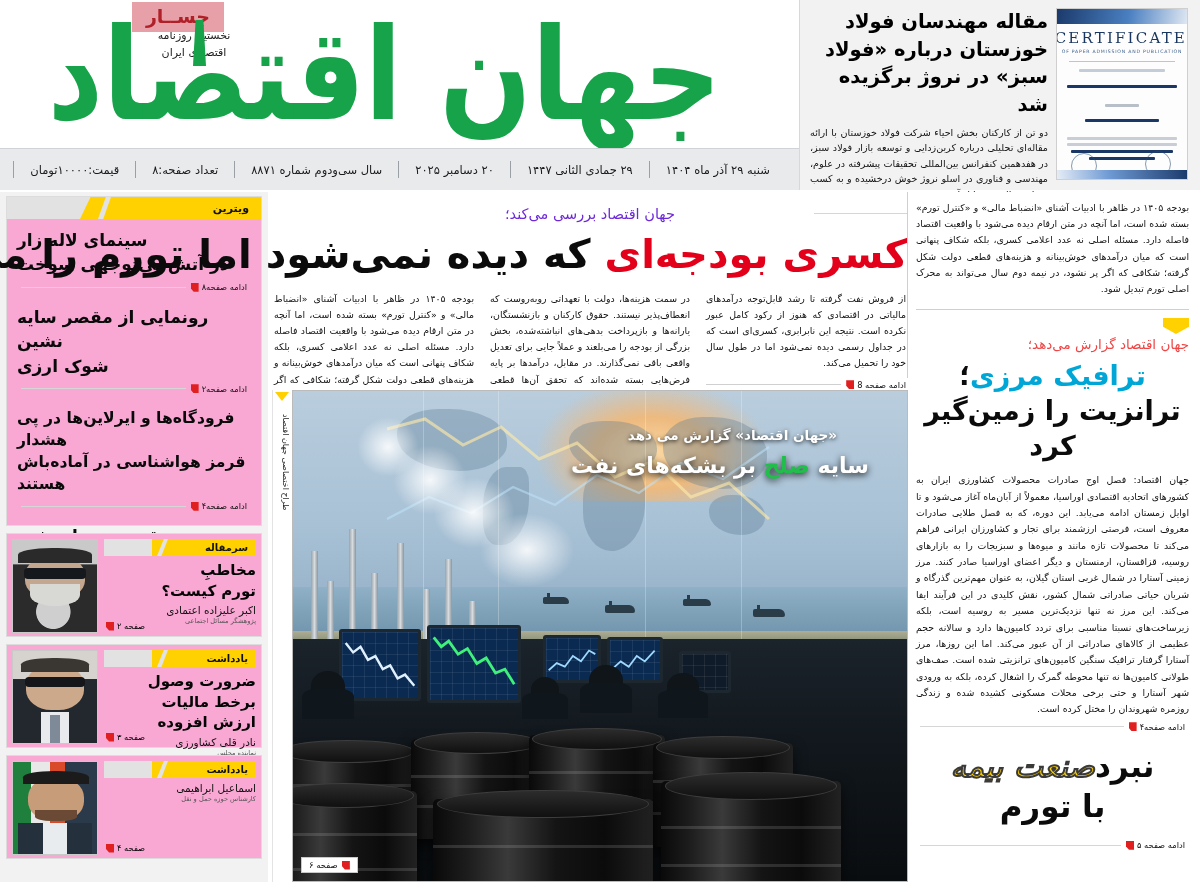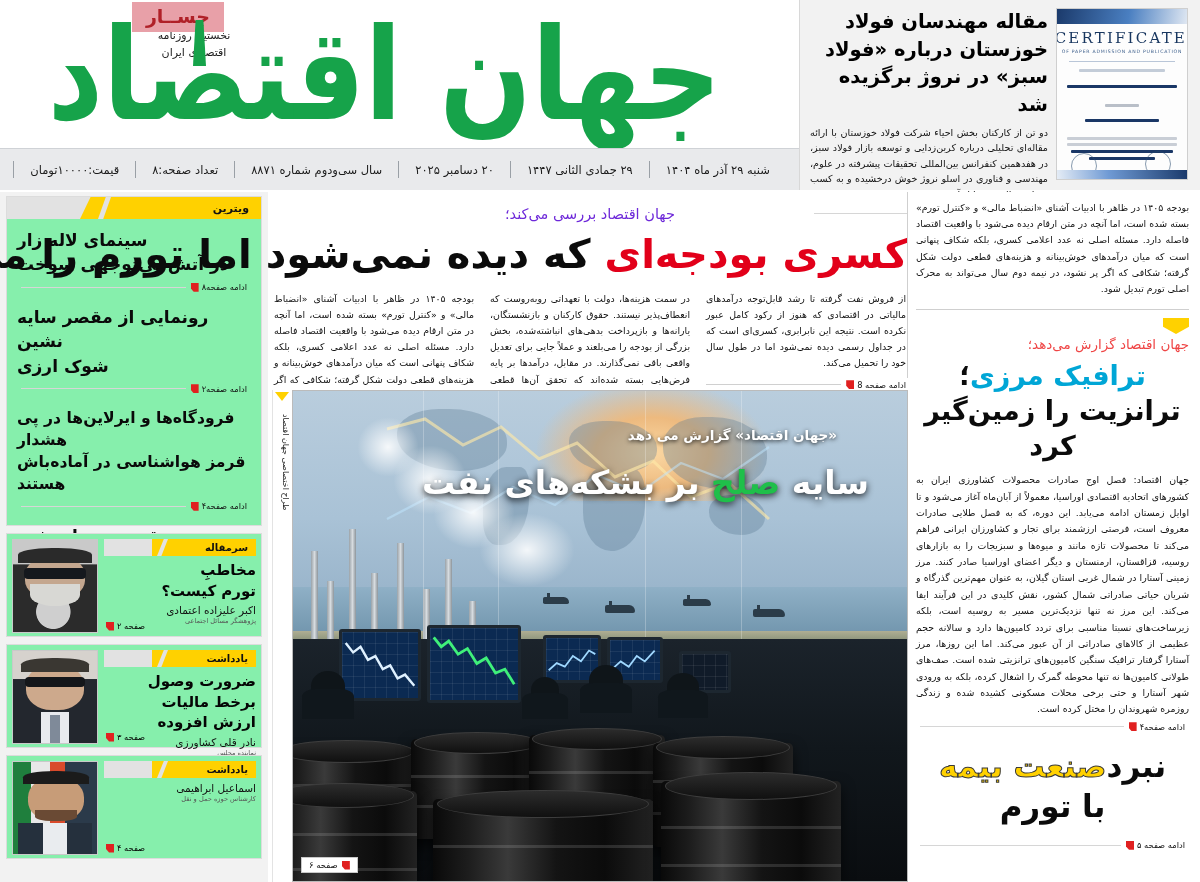--- a/index.html
+++ b/index.html
@@ -98,21 +98,21 @@
   .cert-img .stamp{
     position:absolute; width:26px; height:26px; border:1.5px solid #27496d;
     border-radius:50%; opacity:.55;
   }
 
   
   .leftcol{
     position:absolute; left:0; top:192px; width:268px; height:690px;
     background:#f2f2f2; padding:4px 6px 4px 6px;
   }
-  .panel{ background:#86efac; border:1px solid #dcdcdc; }
+  .panel{ background:#f9a8d4; border:1px solid #dcdcdc; }
 
   .vitrin{ height:330px; position:relative; }
   .ribbon{
     height:22px; background:#e2e2e2; position:relative; display:flex;
     align-items:center; justify-content:flex-start;
   }
   .ribbon .yellow{
     position:absolute; right:0; top:0; height:22px; width:170px; background:#ffd100;
   }
   .ribbon .yellow:after{
@@ -243,21 +243,21 @@
     background:linear-gradient(90deg,#090909 0%,#1d1d1d 16%,#3a3a3a 34%,#141414 56%,#0b0b0b 78%,#222 100%);
     box-shadow:0 6px 14px rgba(0,0,0,.65);}
   .barrel .top{ position:absolute; left:2%; right:2%; top:-7%; height:22%;
     border-radius:50%; background:linear-gradient(180deg,#2c2c2c,#101010); border:1px solid #3d3d3d;}
   .barrel .rim{ position:absolute; left:0; right:0; height:3px; background:rgba(255,255,255,.13);}
   .ovl-kick{
     position:absolute; right:70px; top:36px; font-size:13.5px; color:#fff; font-weight:bold;
     text-shadow:0 1px 4px rgba(0,0,0,.85); white-space:nowrap;
   }
   .ovl-head{
-    position:absolute; right:38px; top:72px; font-size:33px; font-weight:bold; color:#fff;
+    position:absolute; right:38px; top:62px; font-size:22px; font-weight:bold; color:#fff;
     text-shadow:0 2px 7px rgba(0,0,0,.9); white-space:nowrap; letter-spacing:-.5px;
   }
   .ovl-head .g{ color:#1fbf4a; }
   .pagebadge{
     position:absolute; right:auto; left:8px; bottom:8px; background:#fff;
     border:1px solid #c9c9c9; padding:2px 7px; font-size:8.5px;
     display:flex; align-items:center; gap:4px; color:#111;
   }
 
   
@@ -276,21 +276,21 @@
   .rc-kicker{ font-size:13.5px; color:#ef4444; margin-top:2px;}
   .rc-head{
     text-align:center; font-size:27px; font-weight:bold; line-height:1.3; margin-top:6px;
     color:#0b0b0b; letter-spacing:-.6px;
   }
   .rc-head .cy{ color:#00a6d6; }
   .rc-body{ font-size:9.4px; line-height:1.74; text-align:justify; text-align-last:right; color:#111; margin-top:9px;}
   .rc-bighead{
     text-align:center; font-size:31px; font-weight:bold; line-height:1.3; margin-top:14px; color:#0b0b0b;
   }
-  .rc-bighead .yl{ color:#ffd100; -webkit-text-stroke:1px #3a3a3a; }
+  .rc-bighead .yl{ color:#ffd100;font-style:italic; -webkit-text-stroke:1px #3a3a3a; }
 </style>
 </head>
 <body>
 
 <div class="page">
 
   <div class="topband">
 
     <div class="masthead">
       <div class="logo-wrap">

